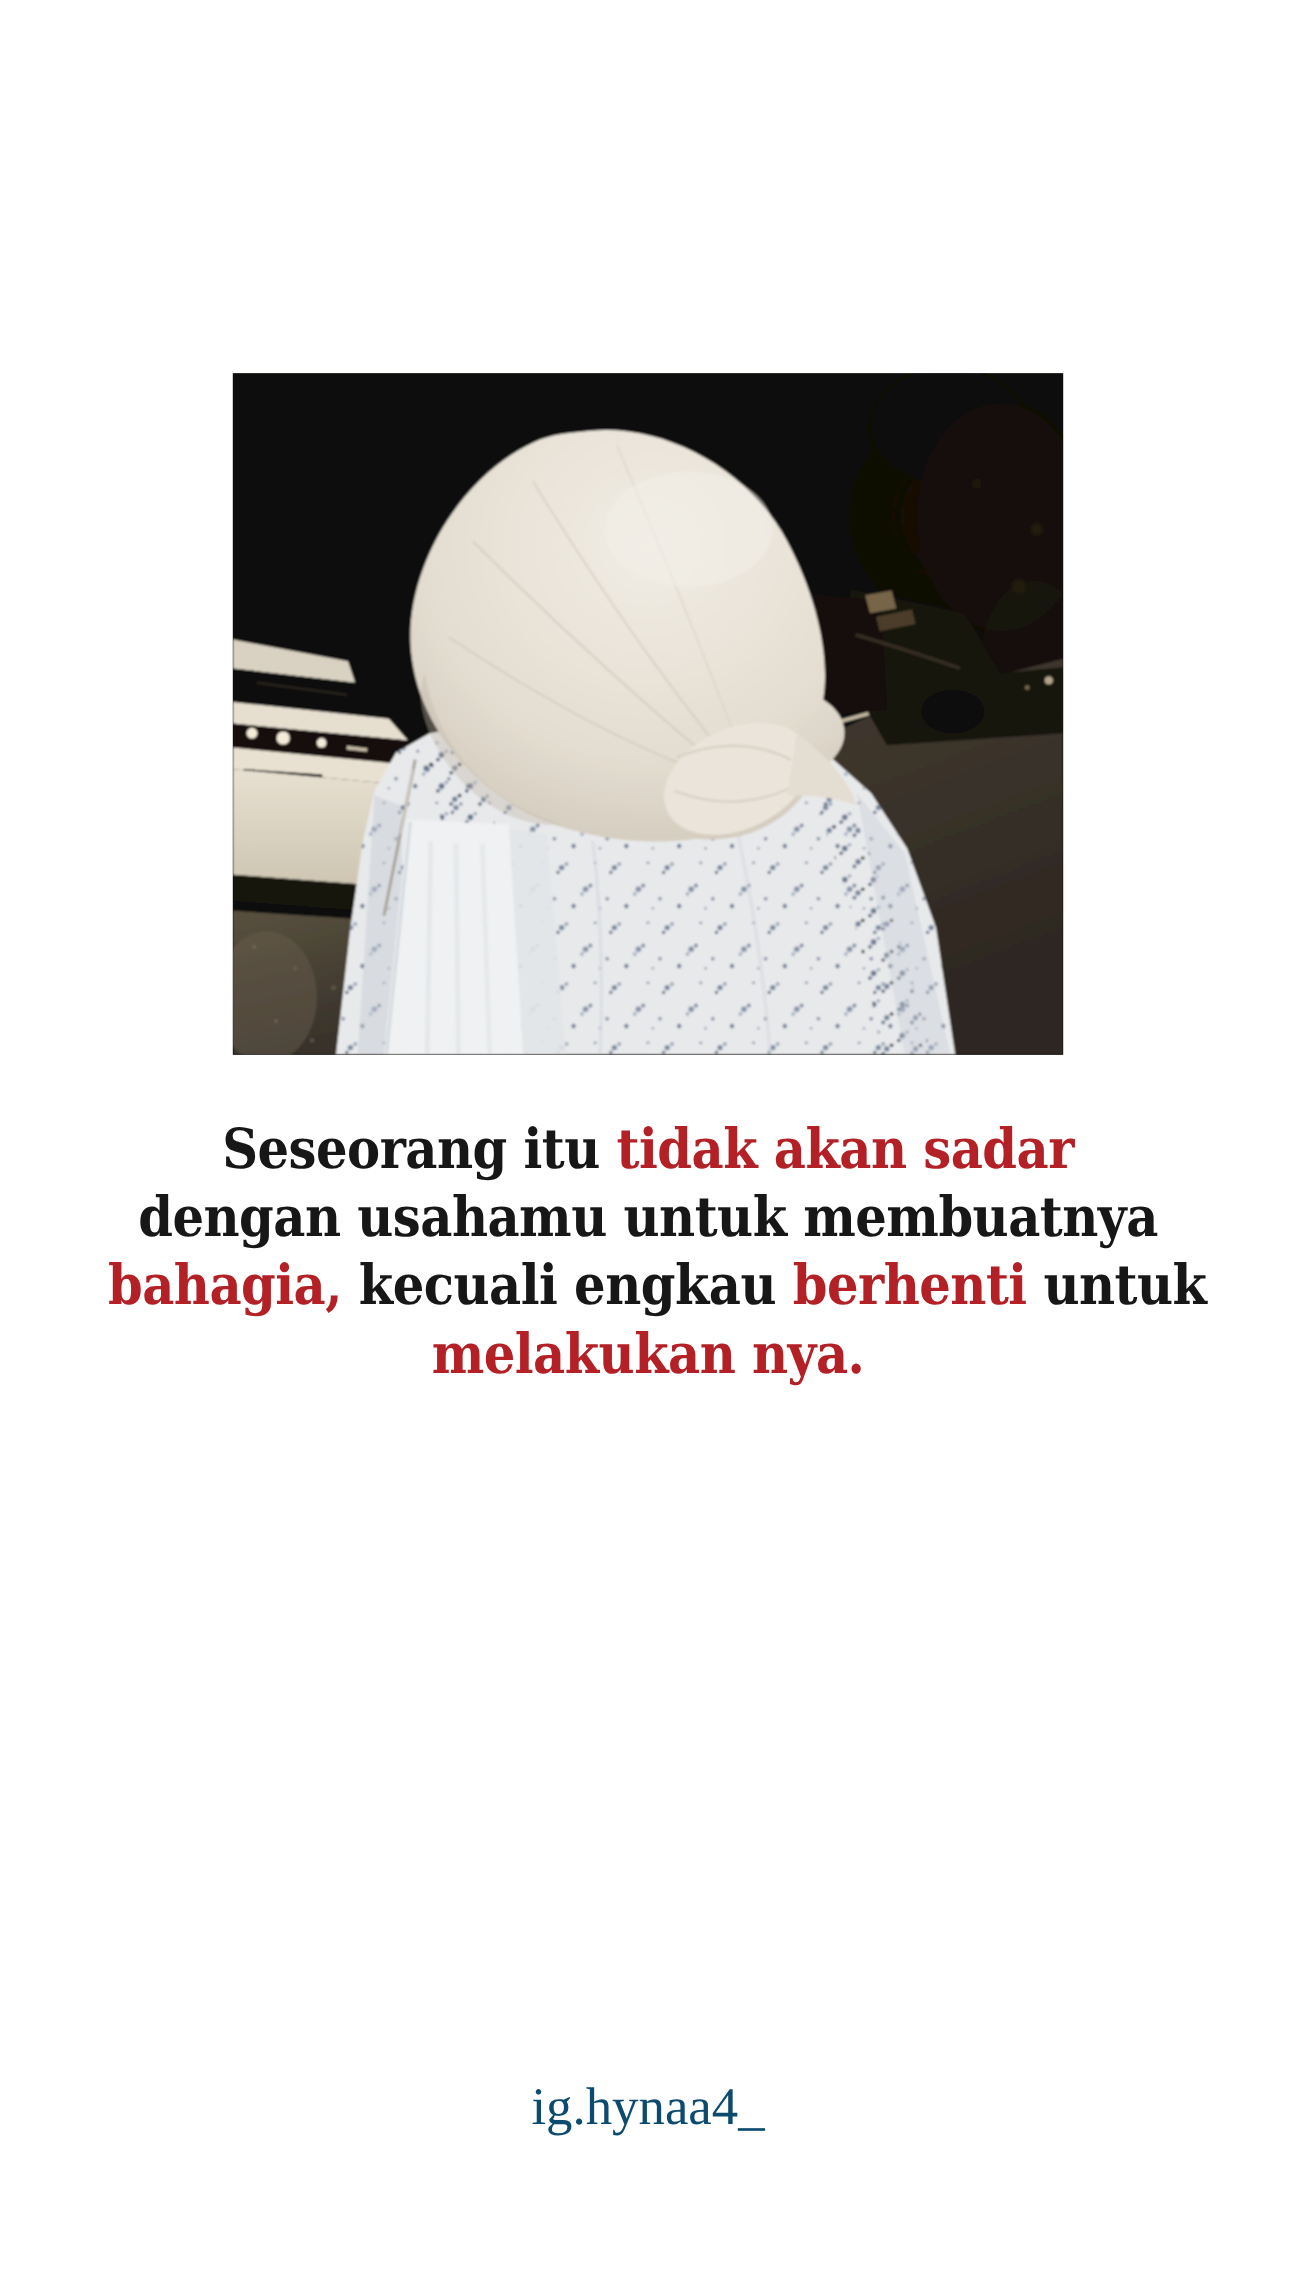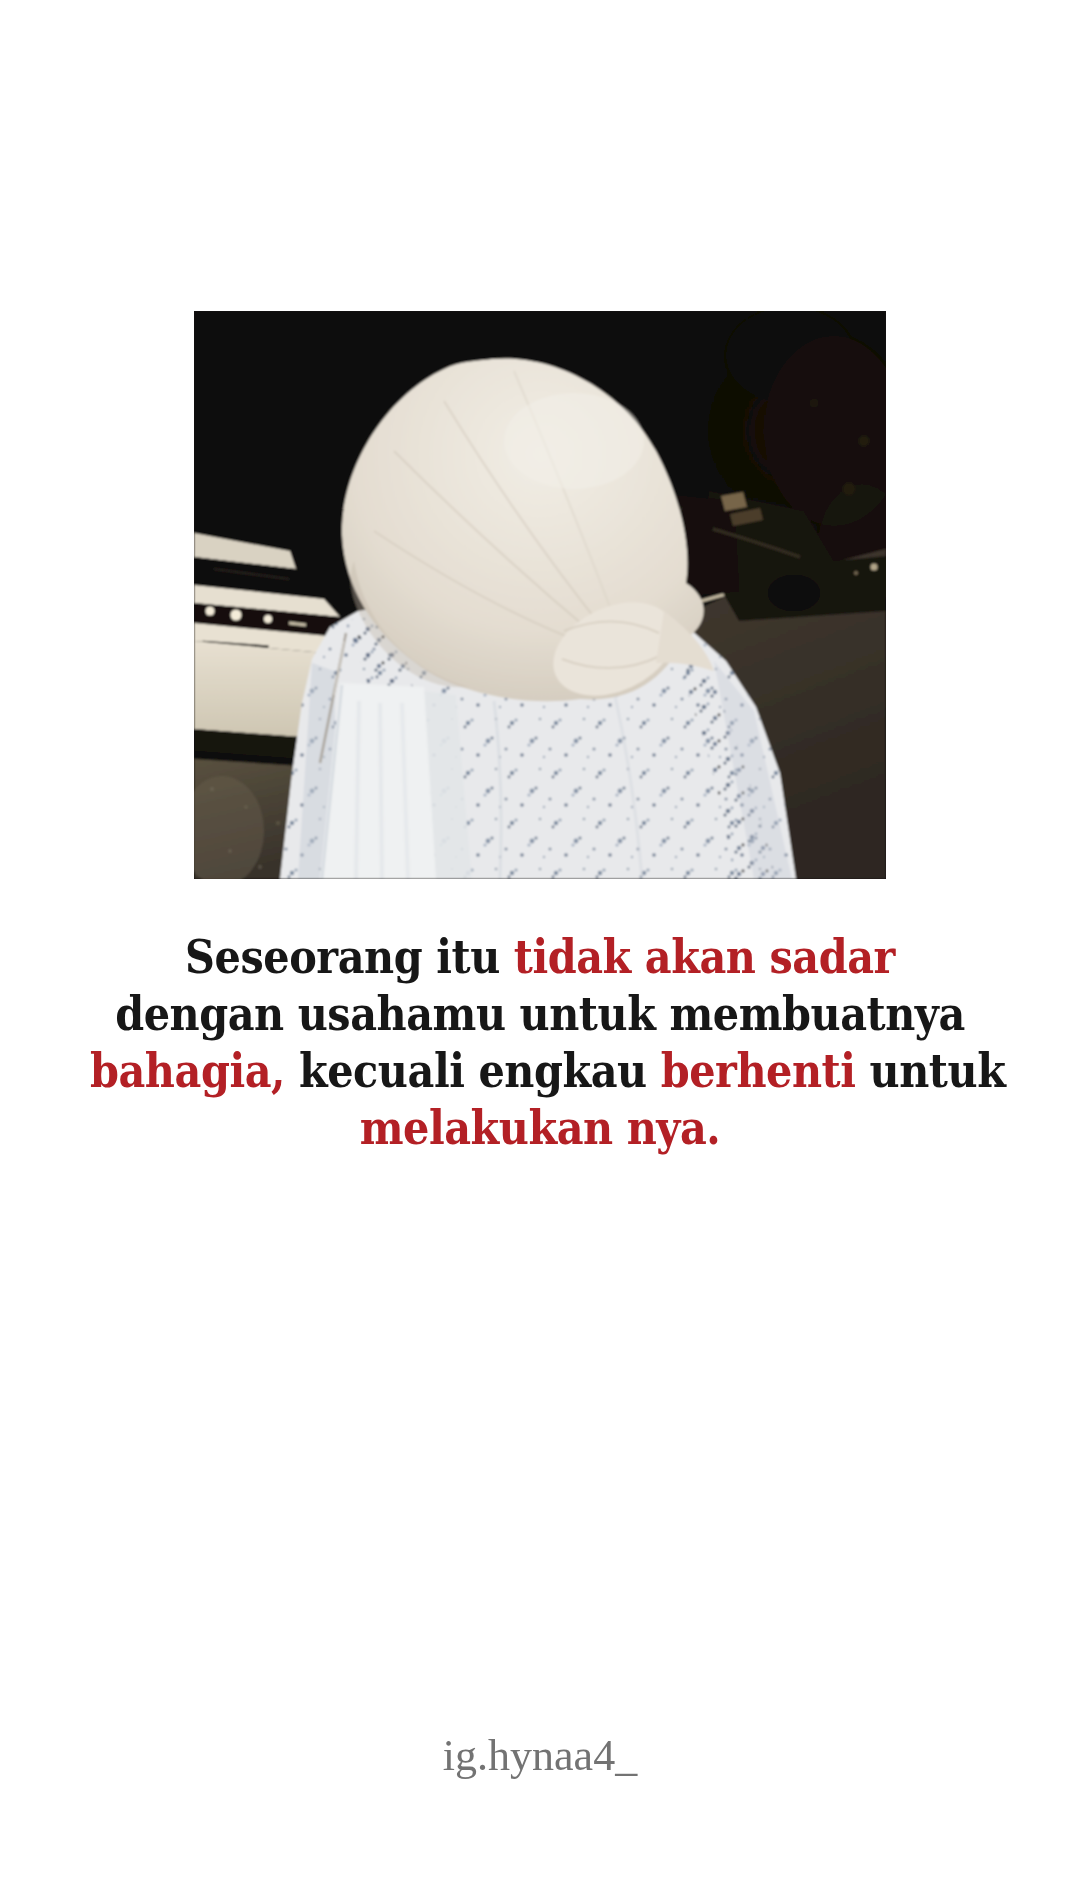--- a/index.html
+++ b/index.html
@@ -238,13 +238,13 @@
 </svg>
 </div>
 
 <div class="quote-block">
     <div class="quote-line"><span style="color: rgb(23, 23, 23);">Seseorang itu </span><span style="color: rgb(179, 32, 37);">tidak akan sadar</span></div>
     <div class="quote-line"><span style="color: rgb(23, 23, 23);">dengan usahamu untuk membuatnya</span></div>
     <div class="quote-line"><span style="color: rgb(179, 32, 37);">bahagia,</span><span style="color: rgb(23, 23, 23);"> kecuali engkau </span><span style="color: rgb(179, 32, 37);">berhenti</span><span style="color: rgb(23, 23, 23);"> untuk</span></div>
     <div class="quote-line"><span style="color: rgb(179, 32, 37);">melakukan nya.</span></div>
   </div>
 
-<div class="handle" style="color: #737373;">ig.hynaa4_</div>
+<div class="handle" style="color: #0c4a6e;">ig.hynaa4_</div>
 
 </body></html>

